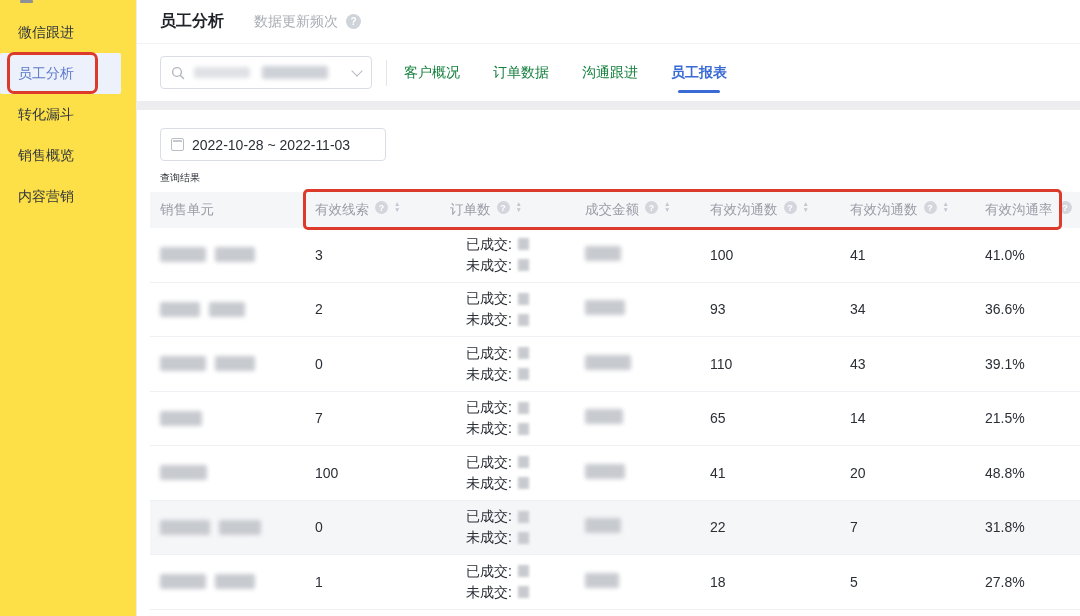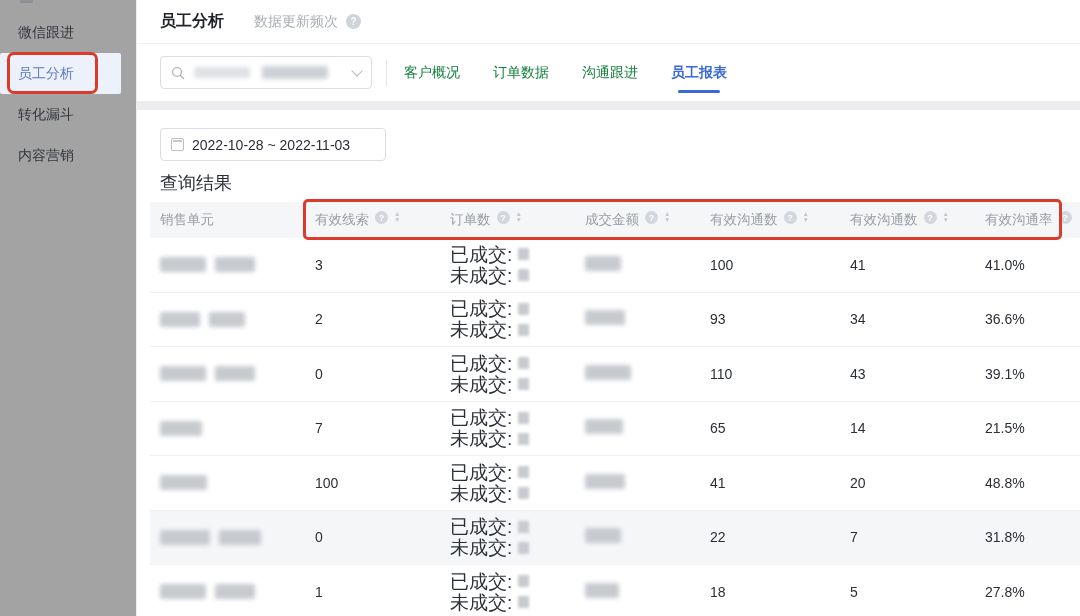--- a/index.html
+++ b/index.html
@@ -10,21 +10,21 @@
   }
   *{box-sizing:border-box;}
   html,body{margin:0;padding:0;}
   body{
     width:1080px;height:616px;overflow:hidden;background:#fff;
     font-family:"Liberation Sans","DejaVu Sans",sans-serif;color:#2b2f36;
   }
   .app{position:relative;width:1080px;height:616px;display:flex;}
 
   
-  .sidebar{position:relative;width:137px;height:100%;flex:none;border-right:1px solid #ededed;padding-top:12px;background:#a3a3a3;}
+  .sidebar{position:relative;width:137px;height:100%;flex:none;border-right:1px solid #ededed;padding-top:12px;background:#fde047;}
   .sliver{position:absolute;top:0;left:20px;width:13px;height:3px;background:#8d9095;border-radius:1px;}
   .sb-item{height:41px;display:flex;align-items:center;padding-left:18px;font-size:14px;color:#33373d;cursor:pointer;}
   .sb-item.active{background:var(--sb-active-bg);color:var(--sb-active-text);margin-right:15px;border-radius:2px;}
   .red-box-sidebar{position:absolute;left:7px;top:52px;width:91px;height:42px;border:3px solid var(--red);border-radius:7px;pointer-events:none;z-index:9;}
 
   
   .main{flex:1;min-width:0;position:relative;}
   .page-header{height:44px;display:flex;align-items:center;padding-left:23px;border-bottom:1px solid #f2f2f2;}
   .page-title{font-size:16px;font-weight:700;color:#1f2329;margin:0;}
   .subtitle{margin-left:30px;font-size:14px;color:#a9adb5;}
@@ -43,52 +43,53 @@
   .tab{color:#15803d;cursor:pointer;position:relative;padding:6px 0;white-space:nowrap;}
   .tab.active{color:var(--accent);font-weight:700;}
   .tab.active::after{content:"";position:absolute;left:50%;transform:translateX(-50%);bottom:-5px;width:42px;height:3px;background:var(--accent);border-radius:2px;}
 
   .section-gap{height:9px;background:#ededef;}
 
   .content{padding:18px 0 0 23px;position:relative;}
   .date-picker{width:226px;height:33px;border:1px solid #dadde3;border-radius:4px;display:flex;align-items:center;padding:0 10px;gap:8px;font-size:14px;color:#2b2f36;cursor:pointer;background:#fff;}
   .cal-icon{width:13px;height:13px;border:1.5px solid #b9bdc5;border-radius:2px;position:relative;flex:none;}
   .cal-icon::before{content:"";position:absolute;top:1px;left:1px;right:1px;height:2px;background:#c4c8cf;}
-  .result-label{margin:10px 0 7px;font-size:18px;color:#2b2f36;}
+  .result-label{margin:10px 0 7px;font-size:10px;color:#2b2f36;}
 
   
   .table{position:relative;margin-left:-10px;width:1000px;}
   .grid{display:grid;grid-template-columns:165px 135px 135px 125px 140px 135px 150px;}
   .thead{height:36px;background:#f5f6f8;align-items:center;font-size:13.5px;color:#999da5;}
   .th{display:flex;gap:6px;white-space:nowrap;}
   .th:first-child{padding-left:10px;}
   .qicon2{width:13px;height:13px;border-radius:50%;background:#d3d6dc;color:#fff;font-size:9px;font-weight:700;
     display:inline-flex;align-items:center;justify-content:center;cursor:pointer;flex:none;}
   .sort{display:flex;flex-direction:column;line-height:5px;font-size:6.5px;color:#c3c7cf;cursor:pointer;gap:1px;}
   .trow{height:54.5px;border-bottom:1px solid #eef0f3;align-items:center;font-size:14px;color:#2b2f36;}
   .trow.hl{background:#f5f6f8;}
   .name-cell{display:flex;gap:9px;padding-left:10px;}
   .name-cell .blur{height:15px;}
-  .order-cell{font-size:19px;line-height:21px;}
+  .order-cell{font-size:14px;line-height:21px;margin-left:16px;}
   .order-line{display:flex;align-items:center;gap:6px;}
   .blur-sq{width:11px;height:12px;background:#c7cacf;filter:blur(1.5px);display:inline-block;}
   .amount-cell .blur{height:15px;}
   .red-box-table{position:absolute;left:153px;top:-3px;width:759px;height:41px;border:3px solid var(--red);border-radius:5px;pointer-events:none;z-index:9;}
 </style>
 </head>
 <body>
 
 <div class="app">
 
   <aside class="sidebar">
     <div class="sliver"></div>
     <nav id="sidebar-items">
         <div class="sb-item">微信跟进</div>
         <div class="sb-item active">员工分析</div>
         <div class="sb-item">转化漏斗</div>
+        <div class="sb-item">销售概览</div>
         <div class="sb-item">内容营销</div>
       </nav>
     <div class="red-box-sidebar"></div>
   </aside>
 
   <main class="main">
 
     <header class="page-header">
       <h1 class="page-title">员工分析</h1>
       <span class="subtitle">数据更新频次</span>

